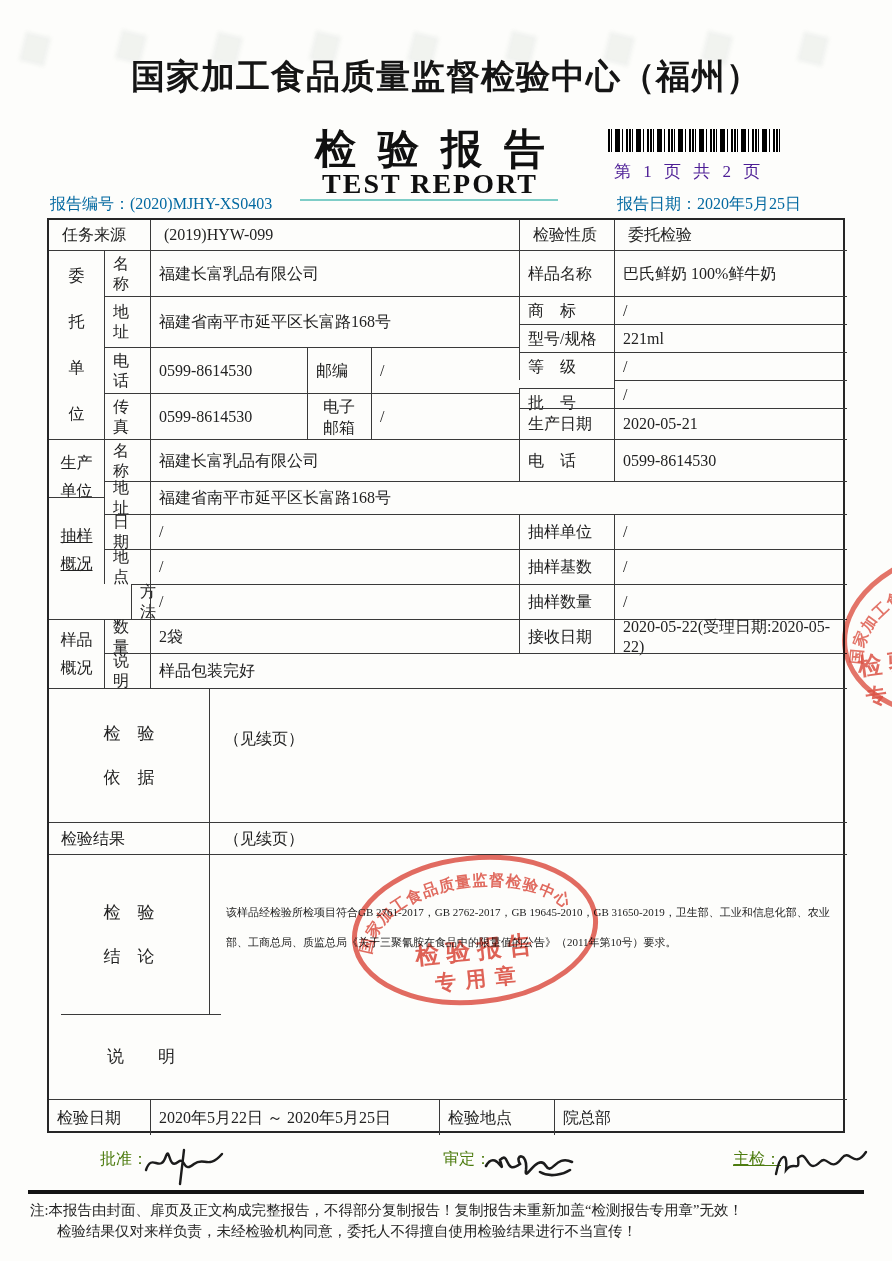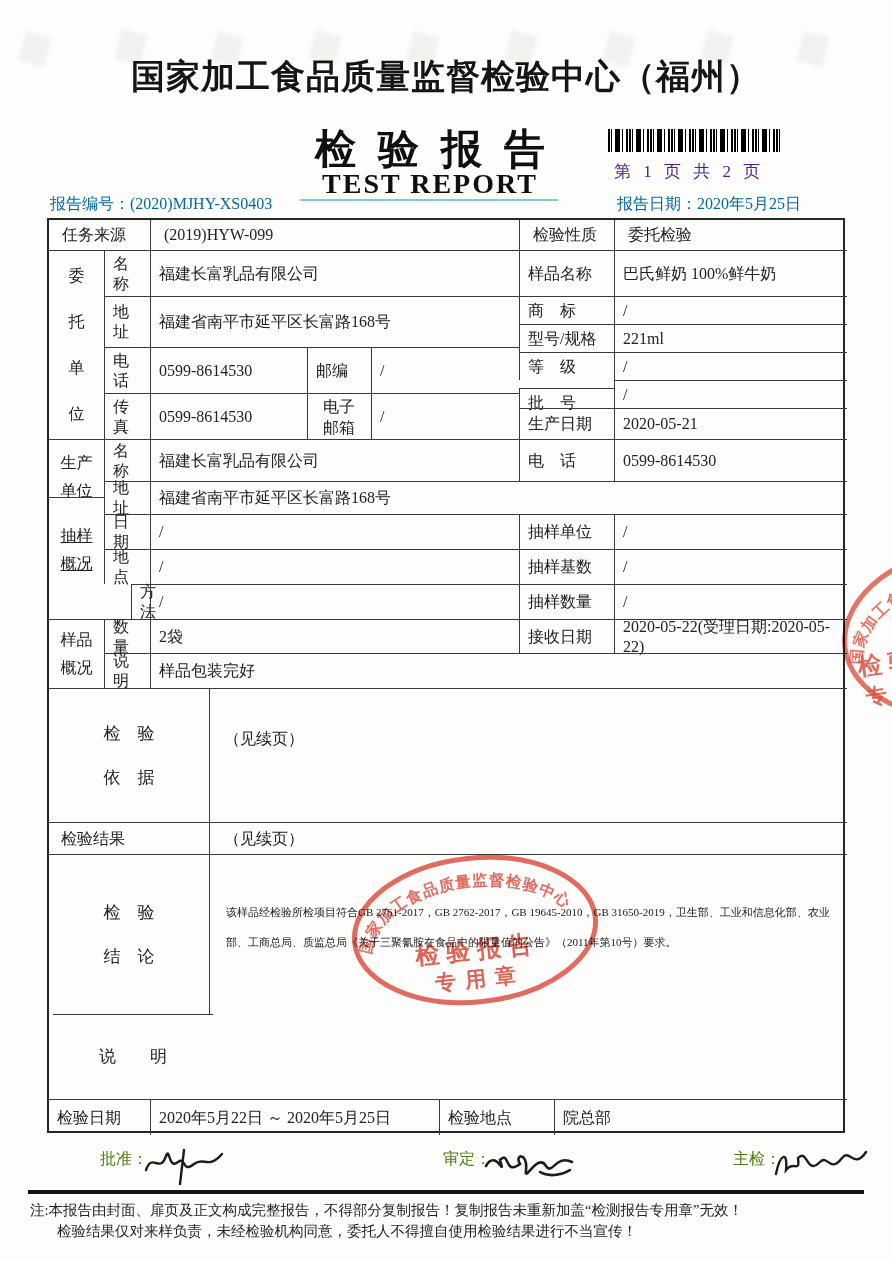--- a/index.html
+++ b/index.html
@@ -153,37 +153,37 @@
 
     <div class="c lab nl" style="left:0;top:602px;width:160px;height:32px;padding-left:12px;">检验结果</div>
     <div class="c" style="left:160px;top:602px;width:638px;height:32px;padding-left:14px;">（见续页）</div>
 
     <div class="c biglab nl" style="left:0;top:634px;width:160px;height:160px;">
       <span>检　验</span>
         <span>结　论</span>
     </div>
     <div class="c concl" style="left:160px;top:634px;width:638px;height:160px;">该样品经检验所检项目符合GB 2761-2017，GB 2762-2017，GB 19645-2010，GB 31650-2019，卫生部、工业和信息化部、农业部、工商总局、质监总局《关于三聚氰胺在食品中的限量值的公告》（2011年第10号）要求。</div>
 
-    <div class="c biglab nl" style="left:4px;top:794px;width:160px;height:85px;gap:0;">说　　明</div>
+    <div class="c biglab nl" style="left:12px;top:794px;width:160px;height:85px;gap:0;">说　　明</div>
 
     <div class="c lab nl" style="left:0;top:879px;width:101px;height:36px;">检验日期</div>
     <div class="c" style="left:101px;top:879px;width:289px;height:36px;">2020年5月22日 ～ 2020年5月25日</div>
     <div class="c lab" style="left:390px;top:879px;width:115px;height:36px;">检验地点</div>
     <div class="c" style="left:505px;top:879px;width:293px;height:36px;">院总部</div>
   </div>
 
   <div class="abs sig-label" style="left:100px;">批准：</div>
   <svg class="abs sig" style="left:138px;" width="100" height="48" viewBox="0 0 100 48">
     <path d="M8,30 C14,12 22,34 28,16 C32,6 30,30 40,22 C48,16 44,34 56,24 C66,16 70,30 84,14 M46,10 L42,44" fill="none" stroke="#1c1c1c" stroke-width="2.4" stroke-linecap="round"></path>
   </svg>
   <div class="abs sig-label" style="left:443px;">审定：</div>
   <svg class="abs sig" style="left:480px;" width="100" height="48" viewBox="0 0 100 48">
     <path d="M6,26 C16,8 26,40 20,20 C30,10 24,36 40,24 C34,14 48,12 46,30 C44,44 58,12 66,26 C72,36 76,14 92,22 M60,32 C70,38 84,34 90,30" fill="none" stroke="#1c1c1c" stroke-width="2.6" stroke-linecap="round"></path>
   </svg>
-  <div class="abs sig-label" style="left:733px;">主检：</div>
+  <div class="abs sig-label" style="left:733px;text-decoration:underline;">主检：</div>
   <svg class="abs sig" style="left:770px;" width="100" height="48" viewBox="0 0 100 48">
     <path d="M6,34 C10,14 18,10 16,30 C24,20 30,34 28,18 C38,8 36,36 50,22 C58,14 60,34 72,18 C80,8 84,30 96,12" fill="none" stroke="#1c1c1c" stroke-width="2.4" stroke-linecap="round"></path>
   </svg>
 
   <div class="abs rule"></div>
   <div class="abs note">
     <div>注:本报告由封面、扉页及正文构成完整报告，不得部分复制报告！复制报告未重新加盖“检测报告专用章”无效！</div>
     <div class="l2">检验结果仅对来样负责，未经检验机构同意，委托人不得擅自使用检验结果进行不当宣传！</div>
   </div>
 

